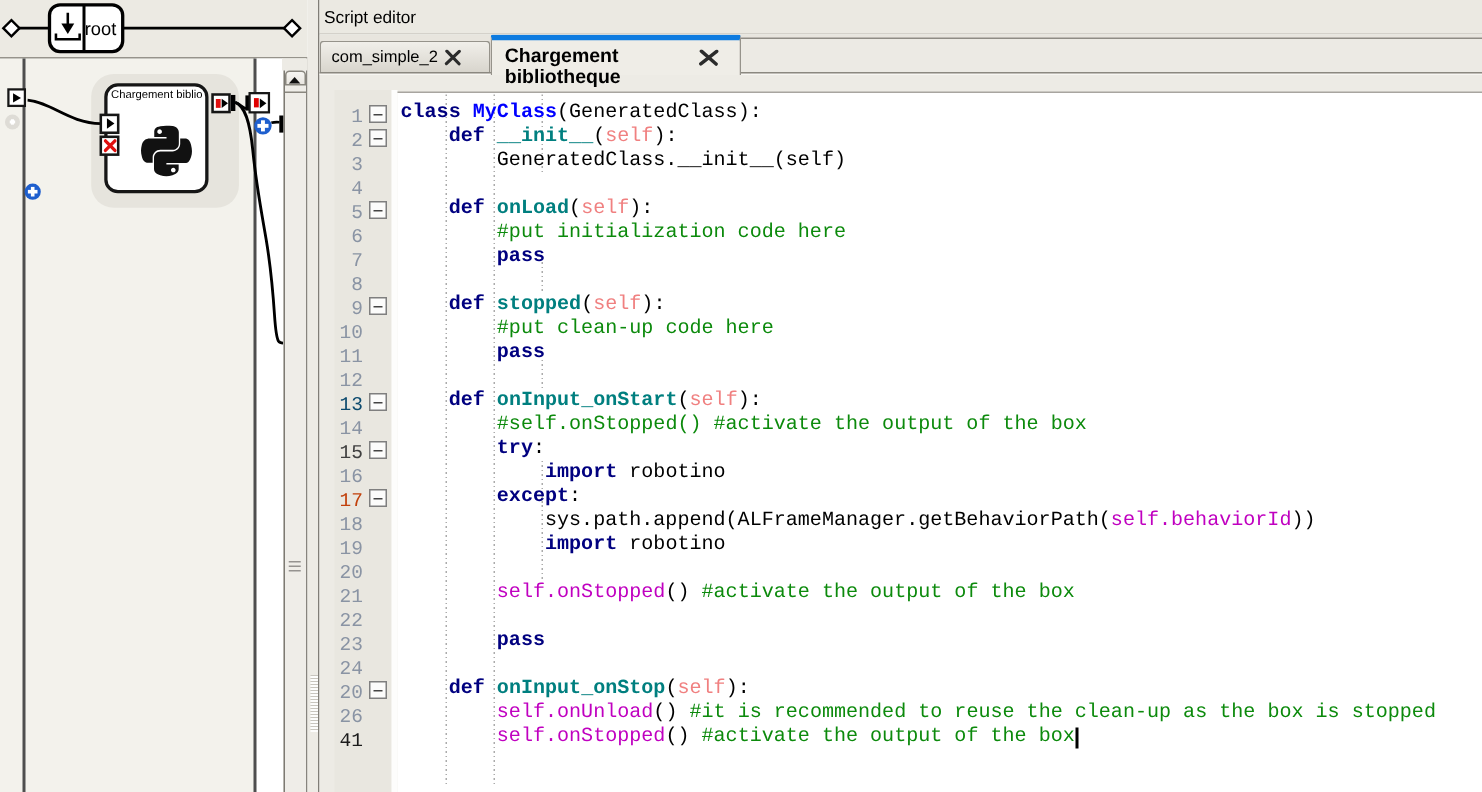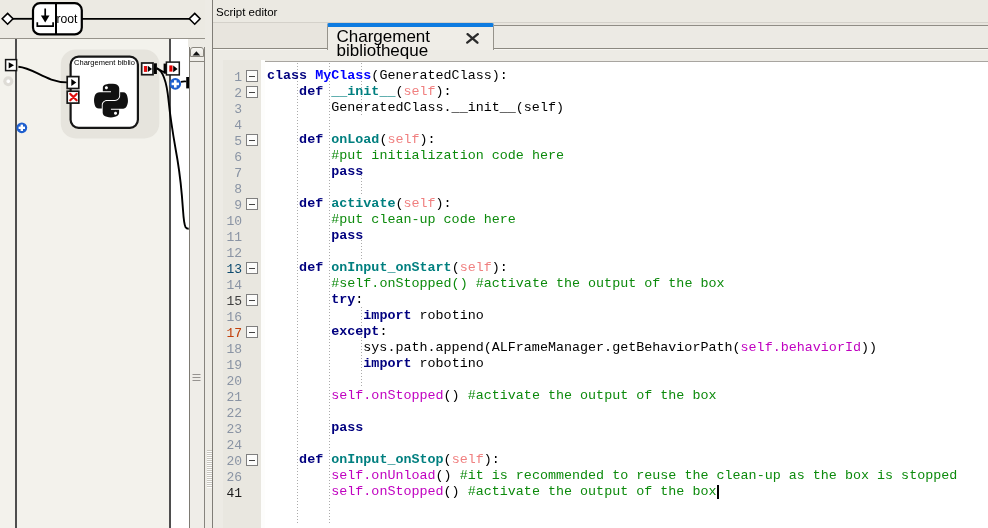--- a/index.html
+++ b/index.html
@@ -30,21 +30,21 @@
 #titlesep{left:213px;top:22px;width:775px;height:1px;background:#D4D1CA;}
 #tabbar{left:213px;top:23px;width:775px;height:26px;background:#E8E5DE;}
 #tabline{left:213px;top:48px;width:775px;height:1px;background:#8B8880;}
 #tabvoid{left:494px;top:24.5px;width:494px;height:23.5px;background:#ECEAE4;border-top:1px solid #8F8C85;box-sizing:border-box;}
 #tab1{left:213px;top:26.5px;width:113.5px;height:21.5px;background:linear-gradient(#F1EFEA,#D8D5CD);
   border:1px solid #96938B;border-bottom:none;border-radius:3px 3px 0 0;box-sizing:border-box;}
 #tab1 .txt{position:absolute;left:7px;top:3px;font-size:11px;line-height:14px;color:#000;}
 #tab2{left:327px;top:22.8px;width:167px;height:27.2px;background:#EFEDE7;
   border:1px solid #96938B;border-bottom:none;border-top:4px solid #0D7BE0;
   border-radius:2px 2px 0 0;box-sizing:border-box;}
-#tab2 .txt{position:absolute;left:8.5px;top:3.5px;font-size:17px;line-height:14px;color:#000;}
+#tab2 .txt{position:absolute;left:8.5px;top:3.5px;font-size:13px;line-height:14px;color:#000;font-weight:bold;}
 .tabx{position:absolute;}
 #pane{left:213px;top:49px;width:775px;height:479px;background:#EDEBE5;}
 #panehl{left:213px;top:49px;width:775px;height:1px;background:#F7F6F2;}
 #gutter{left:223px;top:60px;width:38px;height:468px;background:#E9E7E0;}
 #gutwhite{left:261px;top:60px;width:4px;height:468px;background:#FDFDFC;}
 #codearea{left:265px;top:62px;width:723px;height:466px;background:#FFFFFF;}
 #codetopline{left:265px;top:61px;width:723px;height:1px;background:#A8A5A0;}
 
 .lnum{position:absolute;width:19px;text-align:right;
   font-family:"Liberation Mono",monospace;font-size:13px;color:#8F96A6;}
@@ -156,20 +156,26 @@
   </svg>
 
   <div class="abs" id="titlebar"></div>
   <div class="abs" id="titletext">Script editor</div>
   <div class="abs" id="titlesep"></div>
   <div class="abs" id="tabbar"></div>
   <div class="abs" id="tabvoid"></div>
   <div class="abs" id="pane"></div>
   <div class="abs" id="panehl"></div>
   <div class="abs" id="tabline"></div>
+  <div class="abs" id="tab1">
+      <span class="txt">com_simple_2</span>
+      <svg class="tabx" style="left:81.5px;top:5.5px" width="12" height="11" viewBox="0 0 12 11">
+        <path d="M1.6 9.4 L10.2 1.2 M1.9 1.1 L10 9.5" stroke="#2b2b2b" stroke-width="2.1" stroke-linecap="round" fill="none"></path>
+      </svg>
+    </div>
   <div class="abs" id="tab2">
       <span class="txt">Chargement bibliotheque</span>
       <svg class="tabx" style="left:137px;top:6px" width="15" height="11" viewBox="0 0 15 11">
         <path d="M2.2 9.6 L12.8 1.2 M2.6 1.1 L12.4 9.7" stroke="#2b2b2b" stroke-width="2.3" stroke-linecap="round" fill="none"></path>
       </svg>
     </div>
   <div class="abs" id="gutter"></div>
   <div class="abs" id="gutwhite"></div>
   <div class="abs" id="codetopline"></div>
   <div class="abs" id="codearea"></div>
@@ -223,21 +229,21 @@
     </div>
 
   <div id="code"><span class="kw">class</span> <span class="cn">MyClass</span>(GeneratedClass):
     <span class="kw">def</span> <span class="fn">__init__</span>(<span class="sp">self</span>):
         GeneratedClass.__init__(self)
 
     <span class="kw">def</span> <span class="fn">onLoad</span>(<span class="sp">self</span>):
         <span class="cm">#put initialization code here</span>
         <span class="kw">pass</span>
 
-    <span class="kw">def</span> <span class="fn">activate</span>(<span class="sp">self</span>):
+    <span class="kw">def</span> <span class="fn">stopped</span>(<span class="sp">self</span>):
         <span class="cm">#put clean-up code here</span>
         <span class="kw">pass</span>
 
     <span class="kw">def</span> <span class="fn">onInput_onStart</span>(<span class="sp">self</span>):
         <span class="cm">#self.onStopped() #activate the output of the box</span>
         <span class="kw">try</span>:
             <span class="kw">import</span> robotino
         <span class="kw">except</span>:
             sys.path.append(ALFrameManager.getBehaviorPath(<span class="sa">self.behaviorId</span>))
             <span class="kw">import</span> robotino

